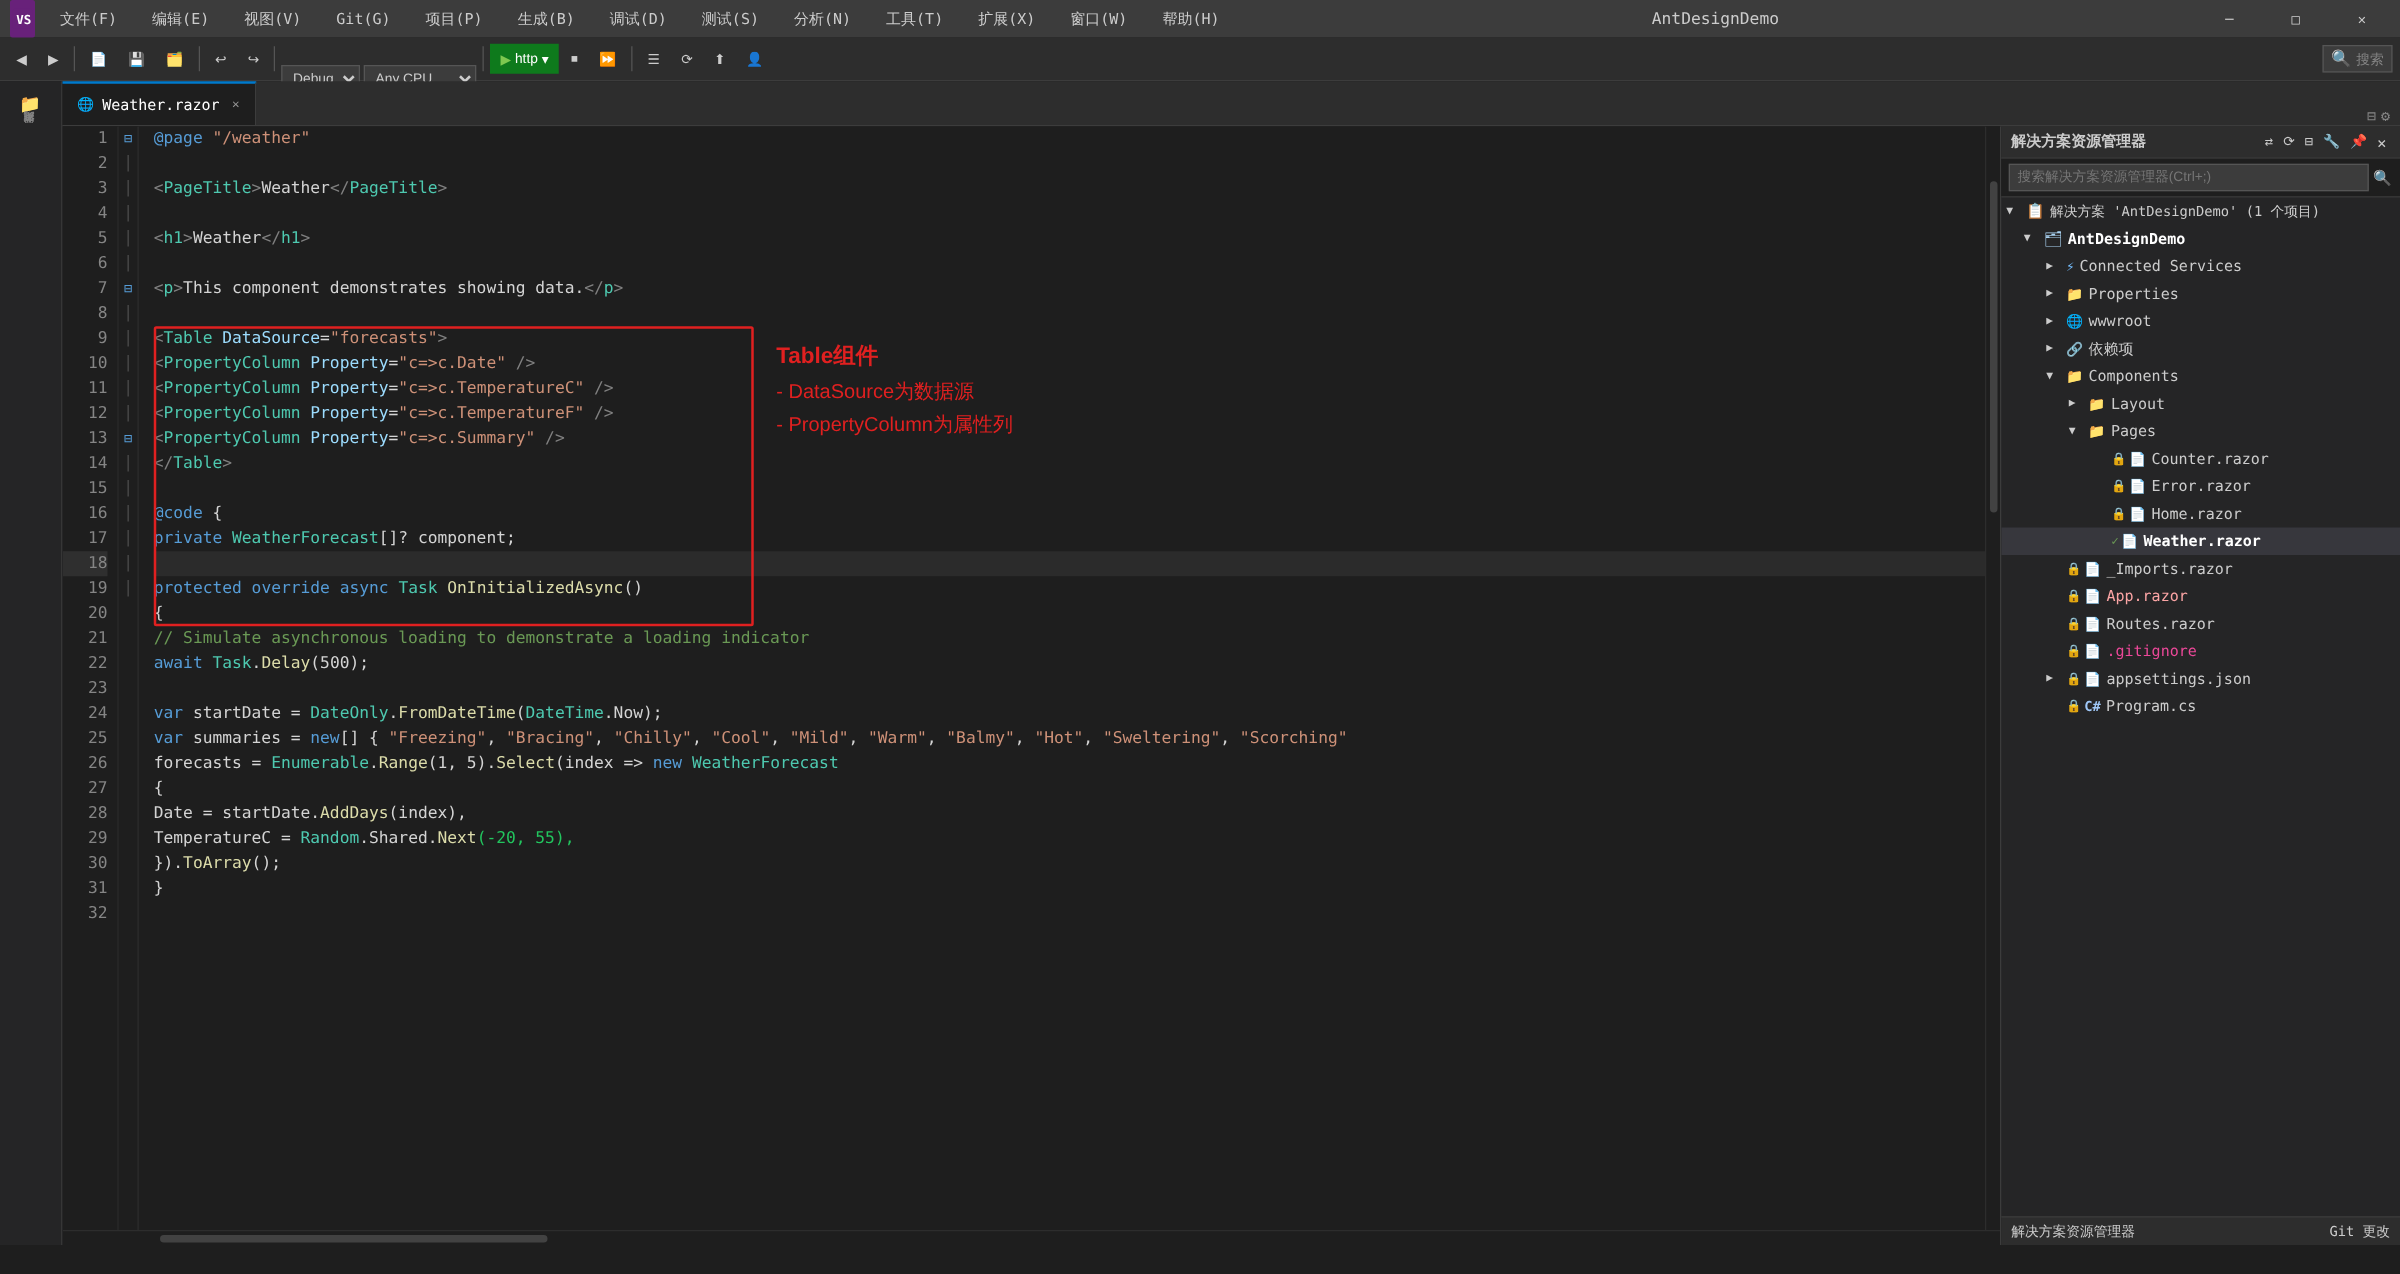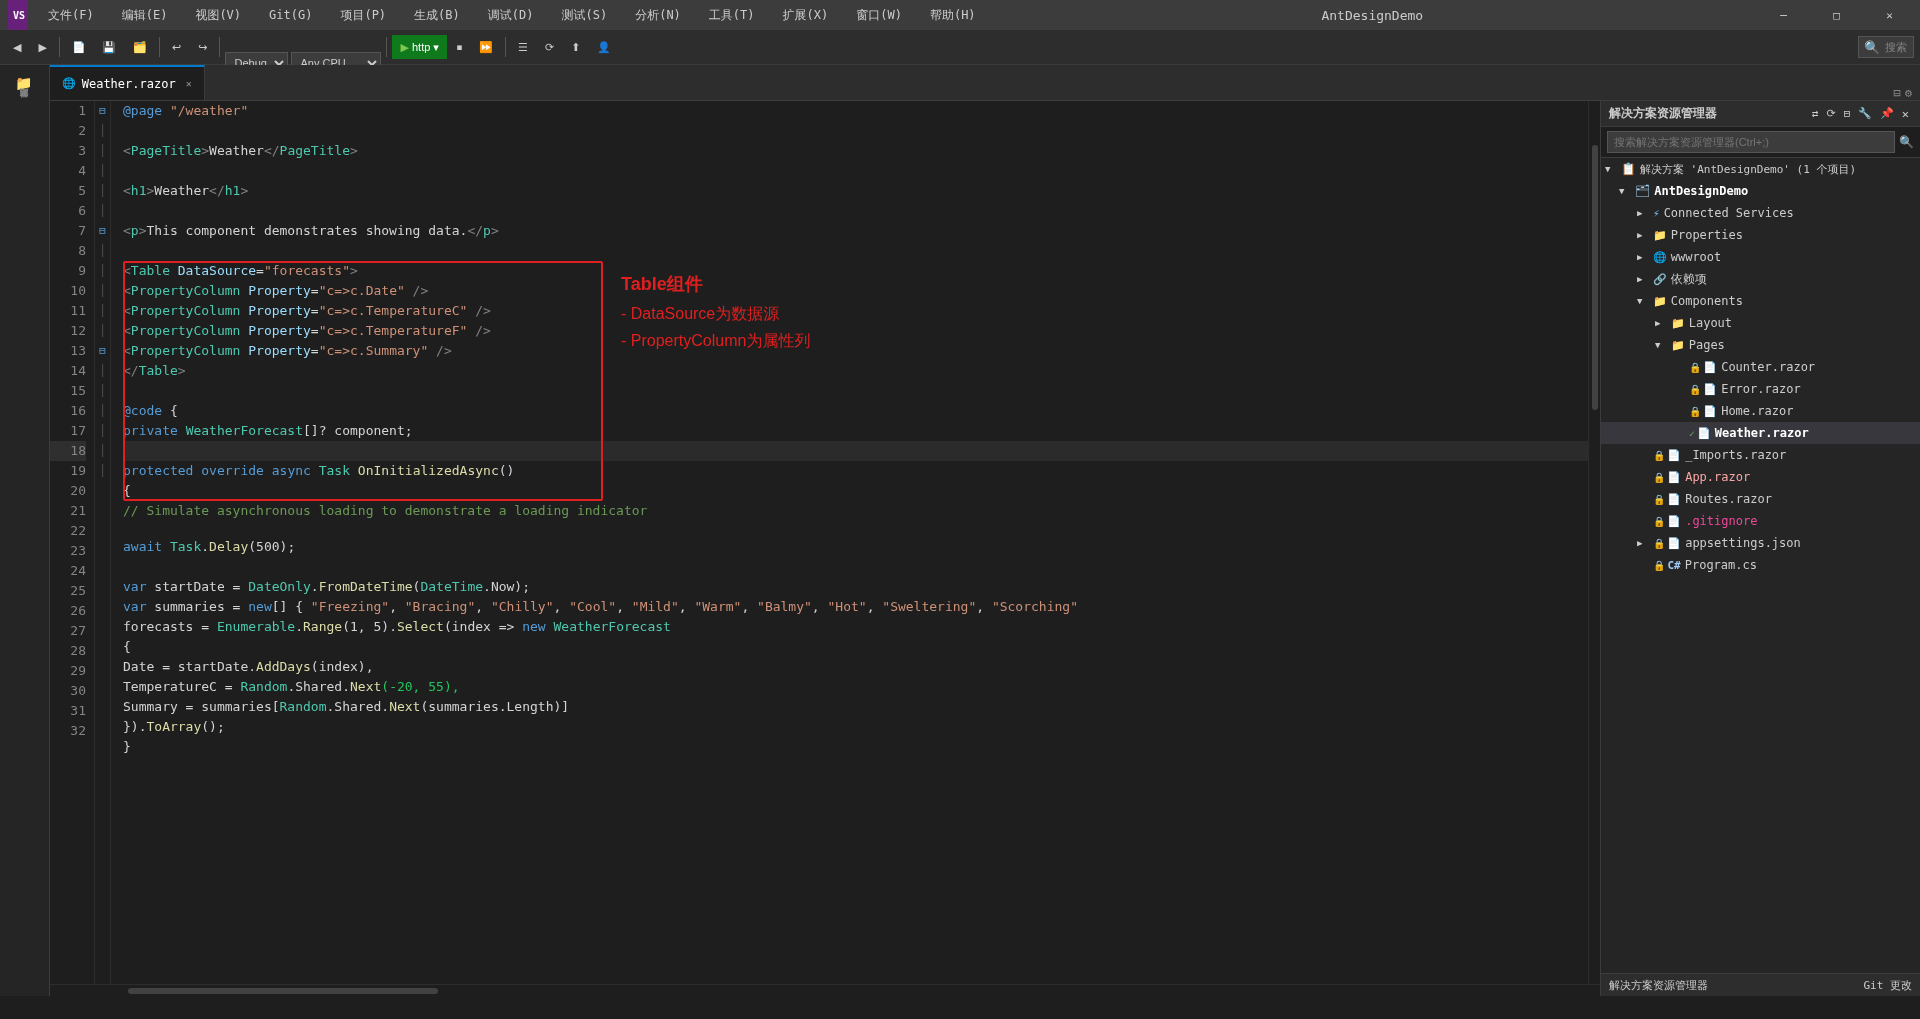--- a/index.html
+++ b/index.html
@@ -267,21 +267,21 @@
             </div>
 
             <div class="code-line" style="height:20px;line-height:20px;">
               <span style="color:#d4d4d4;">    {</span>
             </div>
 
             <div class="code-line" style="height:20px;line-height:20px;">
               <span style="color:#d4d4d4;">        </span><span style="color:#6a9955;">// Simulate asynchronous loading to demonstrate a loading indicator</span>
             </div>
 
-            <div class="code-line" style="height:20px;line-height:20px;margin-top:16px;">
+            <div class="code-line" style="height:20px;line-height:20px;">
               <span style="color:#d4d4d4;">        </span><span style="color:#569cd6;">await</span><span style="color:#d4d4d4;"> </span><span style="color:#4ec9b0;">Task</span><span style="color:#d4d4d4;">.</span><span style="color:#dcdcaa;">Delay</span><span style="color:#d4d4d4;">(500);</span>
             </div>
 
             <div class="code-line" style="height:20px;line-height:20px;"></div>
 
             <div class="code-line" style="height:20px;line-height:20px;">
               <span style="color:#d4d4d4;">        </span><span style="color:#569cd6;">var</span><span style="color:#d4d4d4;"> startDate = </span><span style="color:#4ec9b0;">DateOnly</span><span style="color:#d4d4d4;">.</span><span style="color:#dcdcaa;">FromDateTime</span><span style="color:#d4d4d4;">(</span><span style="color:#4ec9b0;">DateTime</span><span style="color:#d4d4d4;">.Now);</span>
             </div>
 
             <div class="code-line" style="height:20px;line-height:20px;">
@@ -297,23 +297,20 @@
             </div>
 
             <div class="code-line" style="height:20px;line-height:20px;">
               <span style="color:#d4d4d4;">            Date = startDate.</span><span style="color:#dcdcaa;">AddDays</span><span style="color:#d4d4d4;">(index),</span>
             </div>
 
             <div class="code-line" style="height:20px;line-height:20px;">
               <span style="color:#d4d4d4;">            TemperatureC = </span><span style="color:#4ec9b0;">Random</span><span style="color:#d4d4d4;">.Shared.</span><span style="color:#dcdcaa;">Next</span><span style="color:#22c55e;">(-20, 55),</span>
             </div>
 
-            <div class="code-line" style="height:20px;line-height:20px;">
-              <span style="color:#d4d4d4;">            Summary = summaries[</span><span style="color:#4ec9b0;">Random</span><span style="color:#d4d4d4;">.Shared.</span><span style="color:#dcdcaa;">Next</span><span style="color:#d4d4d4;">(summaries.Length)]</span>
-            </div>
 
             <div class="code-line" style="height:20px;line-height:20px;">
               <span style="color:#d4d4d4;">        }).</span><span style="color:#dcdcaa;">ToArray</span><span style="color:#d4d4d4;">();</span>
             </div>
 
             <div class="code-line" style="height:20px;line-height:20px;">
               <span style="color:#d4d4d4;">    }</span>
             </div>
 
             <div style="position:absolute; top:160px; left:12px; width:480px; height:240px; border:2px solid #e02020; border-radius:2px; pointer-events:none;"></div>

